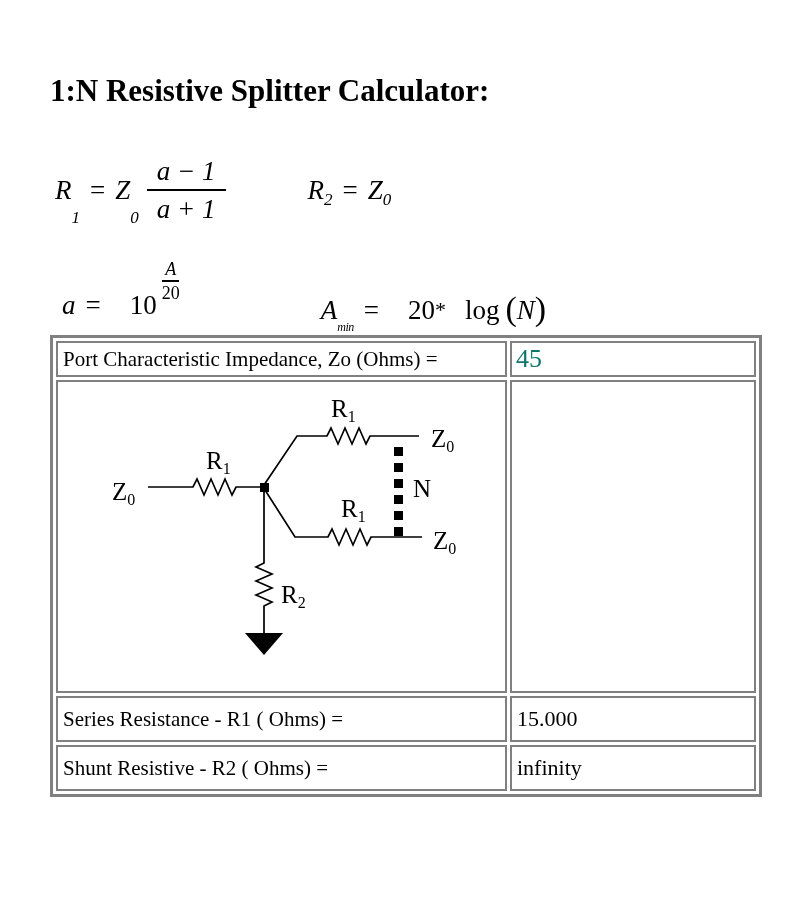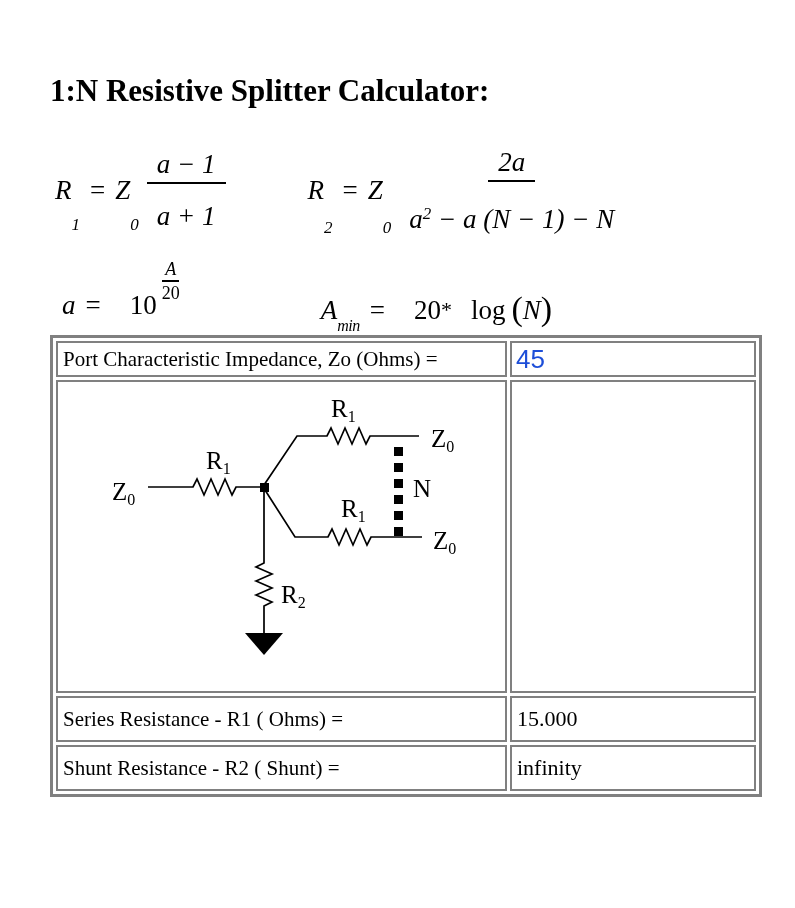--- a/index.html
+++ b/index.html
@@ -27,32 +27,32 @@
   .formula-row-1 { margin: 40px 0 0 55px; height: 82px; }
   .formula-row-2 { margin: 24px 0 0 62px; height: 74px; align-items: flex-end; }
   .math {
     font-style: italic;
     font-size: 27px;
     display: inline-flex;
     align-items: center;
     white-space: nowrap;
   }
   .math .sb { font-size: 17px; align-self: flex-end; transform: translateY(4px); }
-  .math .sb-small { font-size: 16px; align-self: flex-end; transform: translateY(6px); letter-spacing: -0.5px; }
+  .math .sb-small { font-size: 12px; align-self: flex-end; transform: translateY(6px); letter-spacing: -0.5px; }
   .math .eq { font-style: normal; margin: 0 10px; }
   .math .up { font-style: normal; margin-left: 19px; }
   .math .gap { width: 6px; display: inline-block; }
   .frac {
     display: inline-flex;
     flex-direction: column;
     align-items: center;
     margin-left: 8px;
   }
   .frac .num { padding: 0 10px 3px; border-bottom: 2px solid #000; text-align: center; line-height: 30px; }
-  .frac .den { padding: 17px 10px 0; text-align: center; line-height: 30px; }
+  .frac .den { padding: 3px 10px 0; text-align: center; line-height: 30px; }
   .den .sup { font-size: 17px; vertical-align: 9px; }
   .exp-frac {
     display: inline-flex;
     flex-direction: column;
     align-items: center;
     font-size: 18px;
     transform: translateY(-24px);
     margin-left: 2px;
   }
   .exp-frac .enum { padding: 0 3px 1px; border-bottom: 2px solid #000; line-height: 20px; }
@@ -87,23 +87,23 @@
   td.val { width: 246px; height: 36px; padding: 0; }
   td.val input {
     display: block;
     width: 100%;
     height: 100%;
     border: none;
     outline: none;
     margin: 0;
     padding: 0 0 0 4px;
     box-sizing: border-box;
-    font-family: Liberation Sans, sans-serif;
+    font-family: Liberation Serif, serif;
     font-size: 26px;
-    color: #1d4ed8;
+    color: #0f766e;
     background: #fff;
   }
   td.out {
     width: 246px;
     height: 46px;
     font-size: 22px;
     padding: 2px 2px 2px 5px;
     white-space: nowrap;
   }
   td.diag { height: 313px; padding: 2px; vertical-align: middle; }
@@ -128,24 +128,20 @@
       <span class="num">a − 1</span>
       <span class="den">a + 1</span>
     </span>
   </span>
   <span class="math formula-r2">
     <span>R</span>
       <span class="sb">2</span>
       <span class="eq">=</span>
       <span>Z</span>
       <span class="sb">0</span>
-    <span class="frac">
-      <span class="num">2a</span>
-      <span class="den"><span>a</span><span class="sup">2</span><span> − a (N − 1) − N</span></span>
-    </span>
   </span>
 </div>
 
 <div class="formula-row formula-row-2">
   <span class="math formula-a-def">
     <span>a</span>
       <span class="eq">=</span>
       <span class="up">10</span>
     <span class="exp-frac">
       <span class="enum">A</span>
@@ -209,17 +205,17 @@
         <text x="221" y="218"><tspan>R</tspan><tspan class="tsub" dy="5">2</tspan></text>
       </svg>
     </td>
     <td class="val"></td>
   </tr>
   <tr>
     <td class="lbl">Series Resistance - R1 ( Ohms) =</td>
     <td class="out">15.000</td>
   </tr>
   <tr>
-    <td class="lbl">Shunt Resistance - R2 ( Shunt) =</td>
+    <td class="lbl">Shunt Resistive - R2 ( Ohms) =</td>
     <td class="out">infinity</td>
   </tr>
 </tbody>
   </table>
 
 </body></html>

